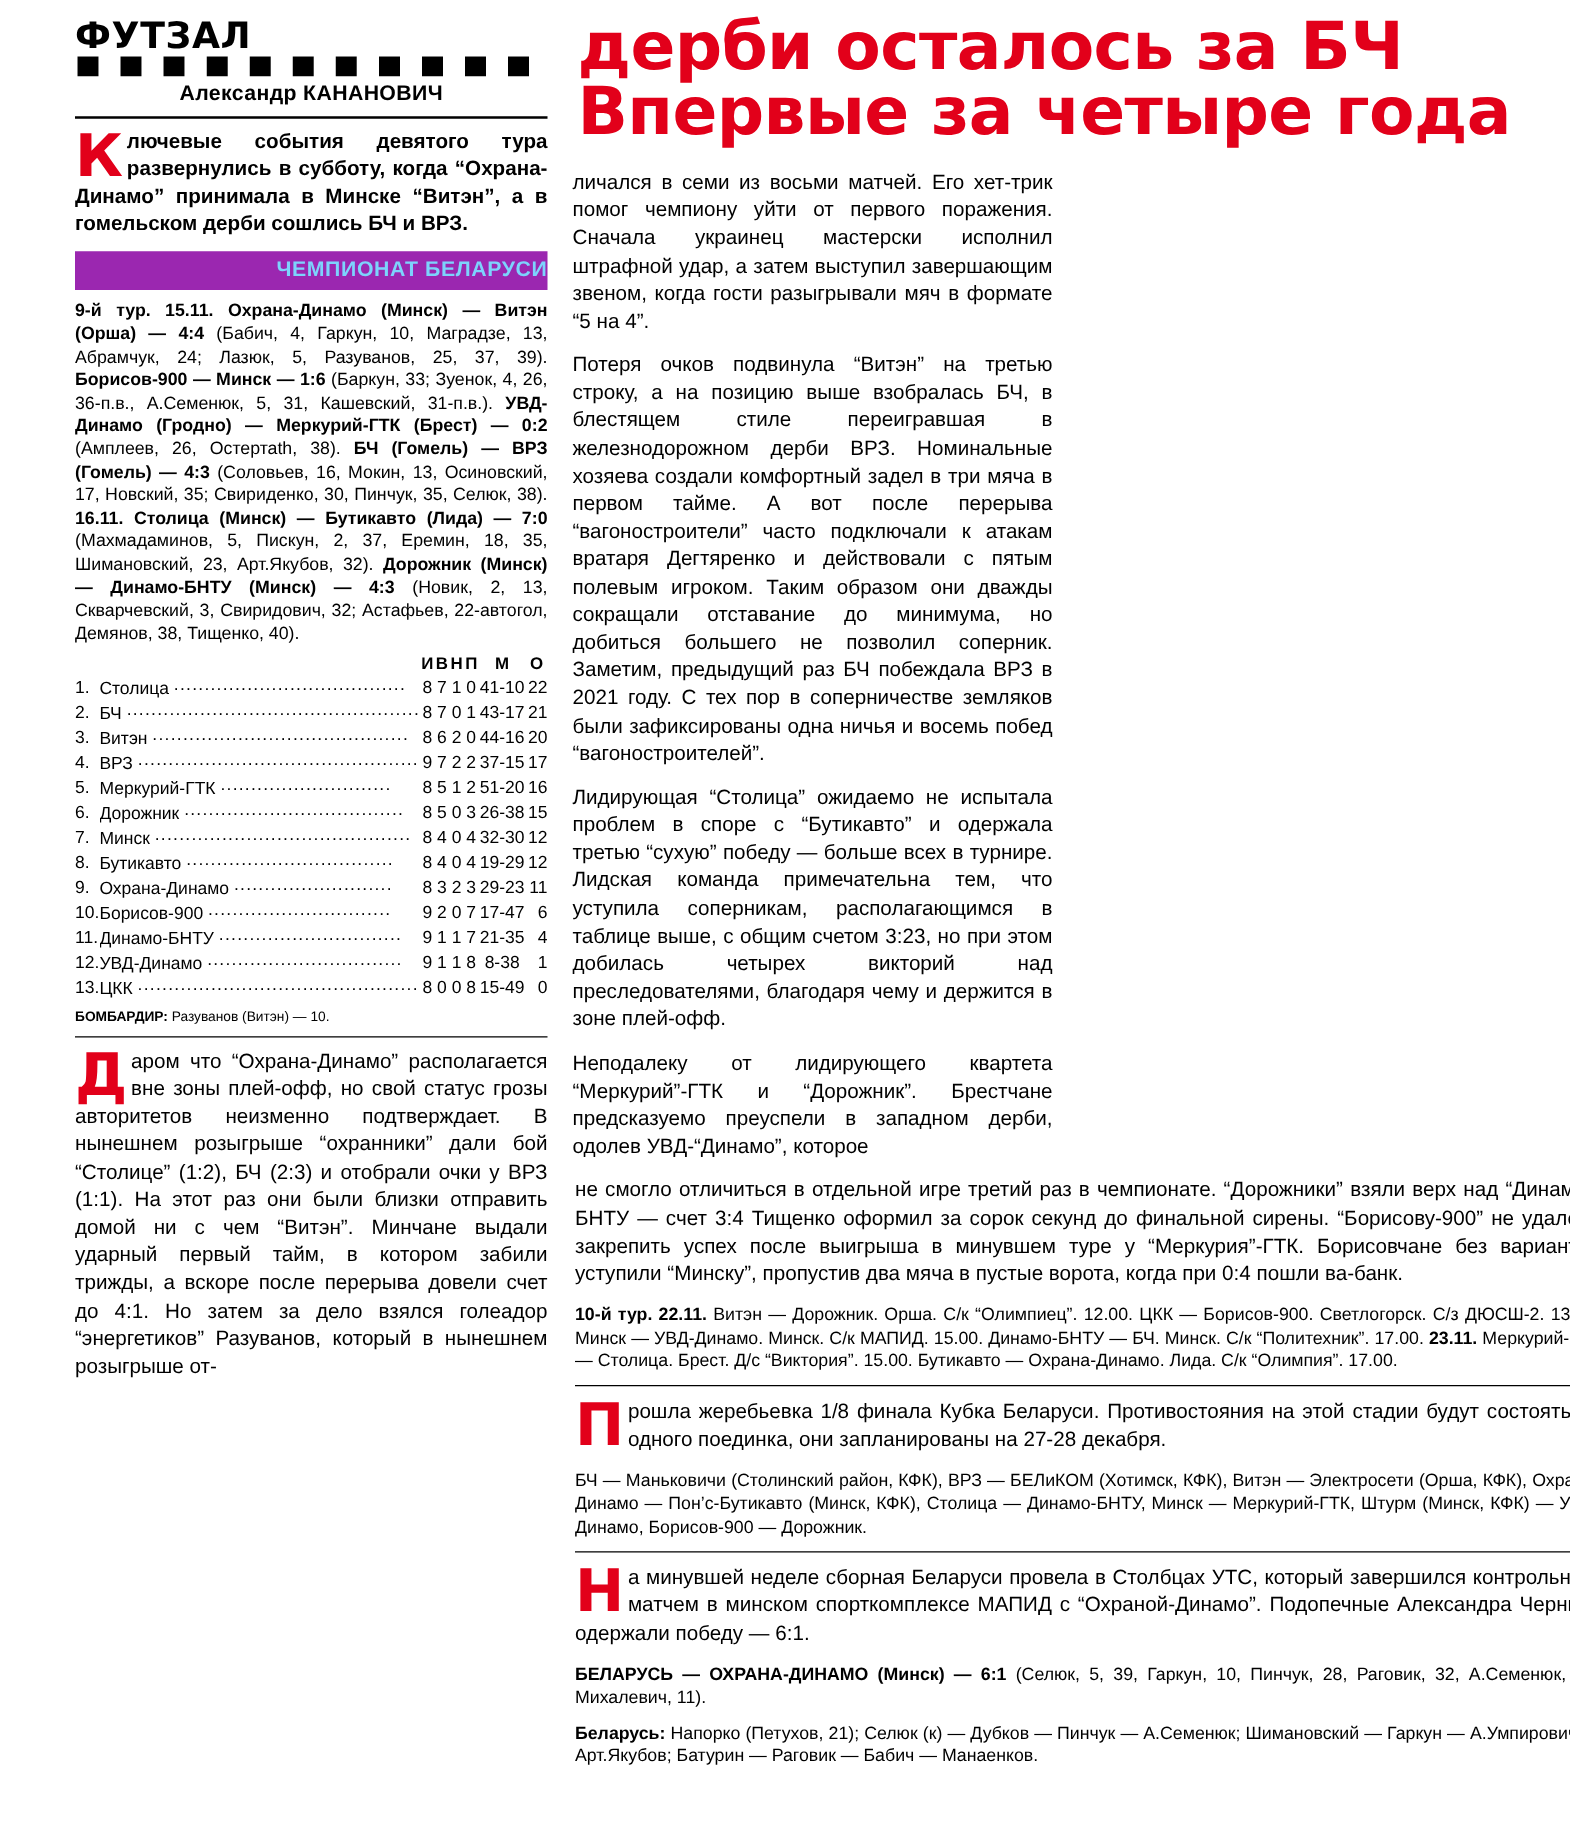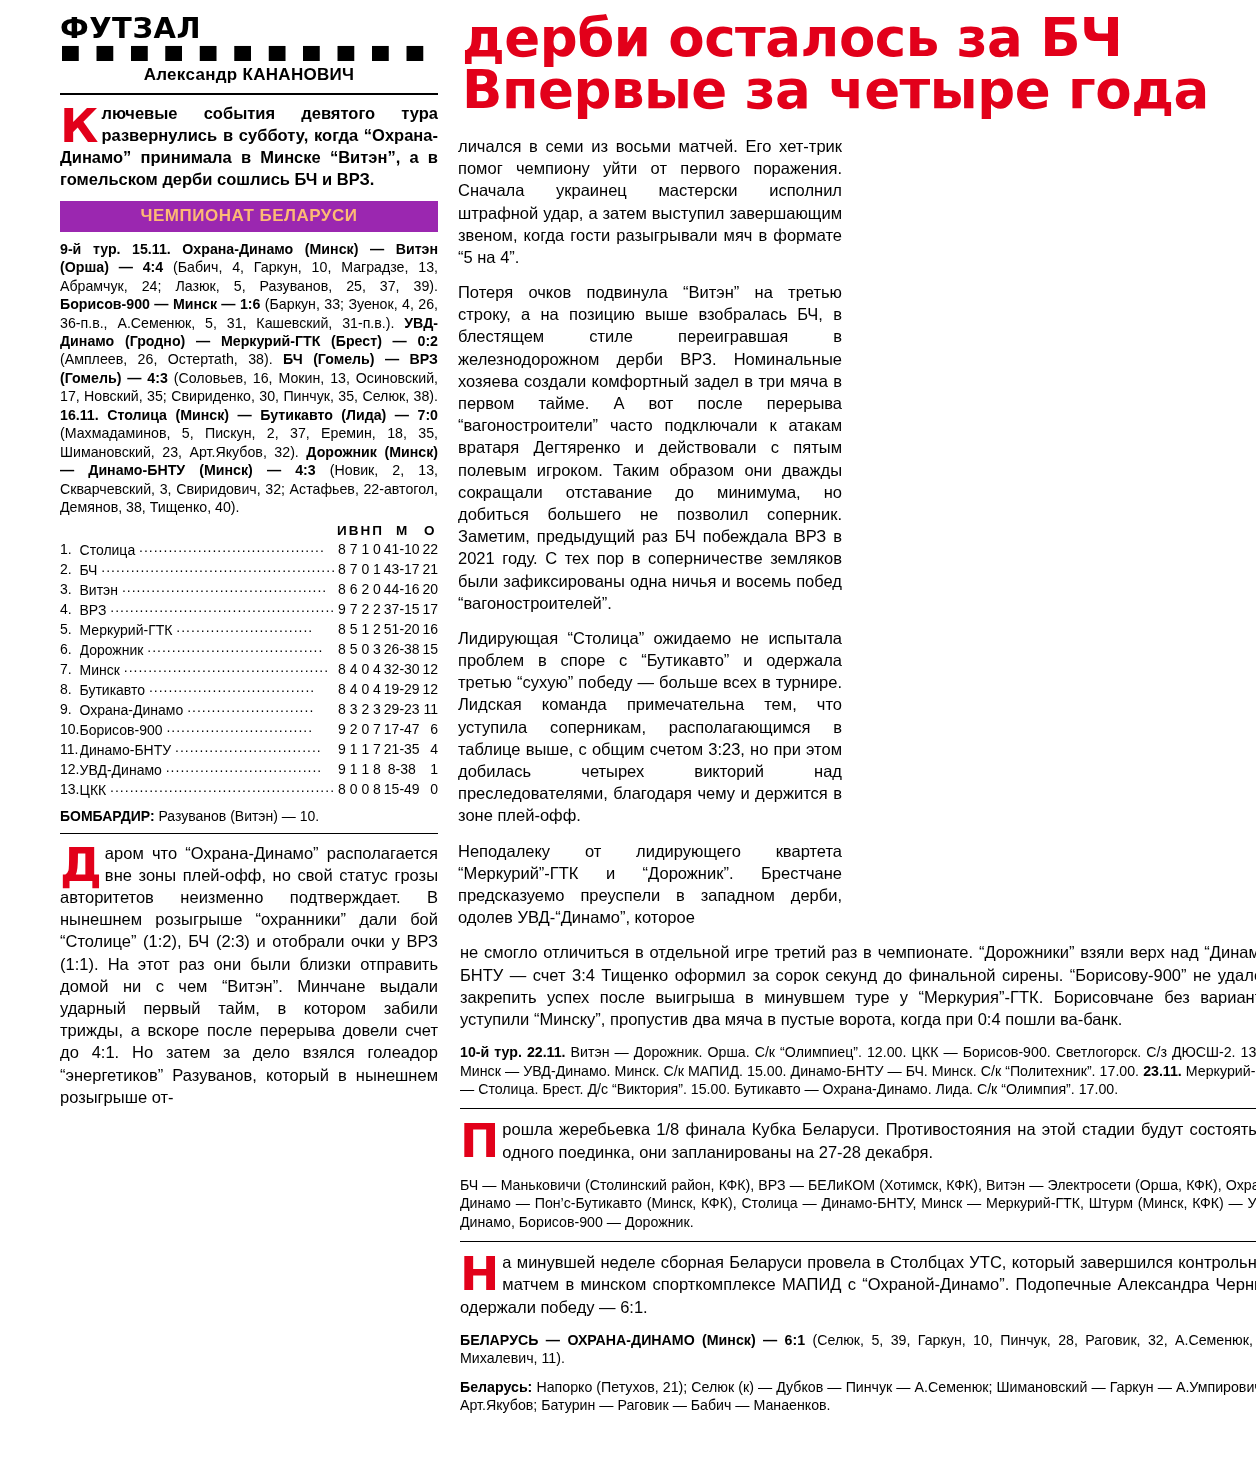--- a/index.html
+++ b/index.html
@@ -80,24 +80,24 @@
     font-family: "DejaVu Sans", sans-serif;
     font-weight: bold;
     color: #e2001a;
     font-size: 47px;
     line-height: 37px;
     padding: 2px 3px 0 0;
     margin-top: 2px;
   }
   .banner {
     background: #9b27b0;
-    color: #fdba74;
+    color: #7dd3fc;
     font-weight: bold;
     font-size: 17px;
-    text-align: center;
+    text-align: right;
     padding: 5px 0 6px 0;
     letter-spacing: 0.5px;
     margin: 10px 0 8px 0;
   }
   .results {
     font-size: 14.2px;
     line-height: 1.3;
     text-align: justify;
   }
   .results b { font-weight: bold; }
@@ -126,21 +126,21 @@
   td.num { width: 26px; text-align: center; }
   td.gd  { width: 52px; text-align: center; }
   td.pts { width: 30px; text-align: right; padding-right: 2px; }
   .dots {
     display: inline-block;
     overflow: hidden;
     white-space: nowrap;
     letter-spacing: 1px;
   }
   .bomb {
-    font-size: 14px;
+    font-size: 11px;
     margin-top: 8px;
     line-height: 1.3;
   }
   .body-text {
     font-size: 16.5px;
     line-height: 1.345;
     text-align: justify;
   }
   .body-text p { margin: 0 0 13px 0; }
   

